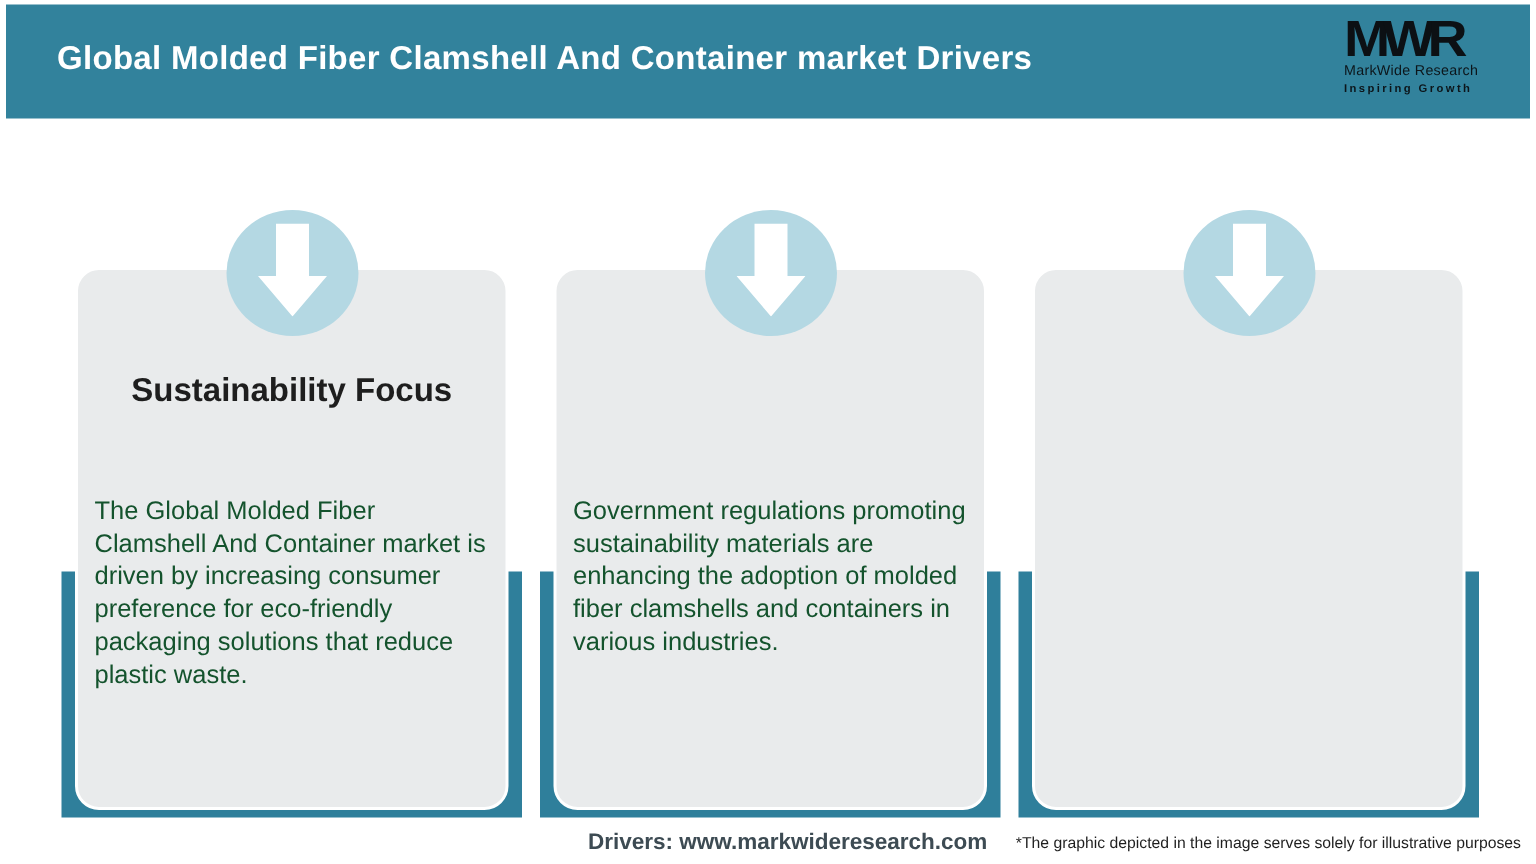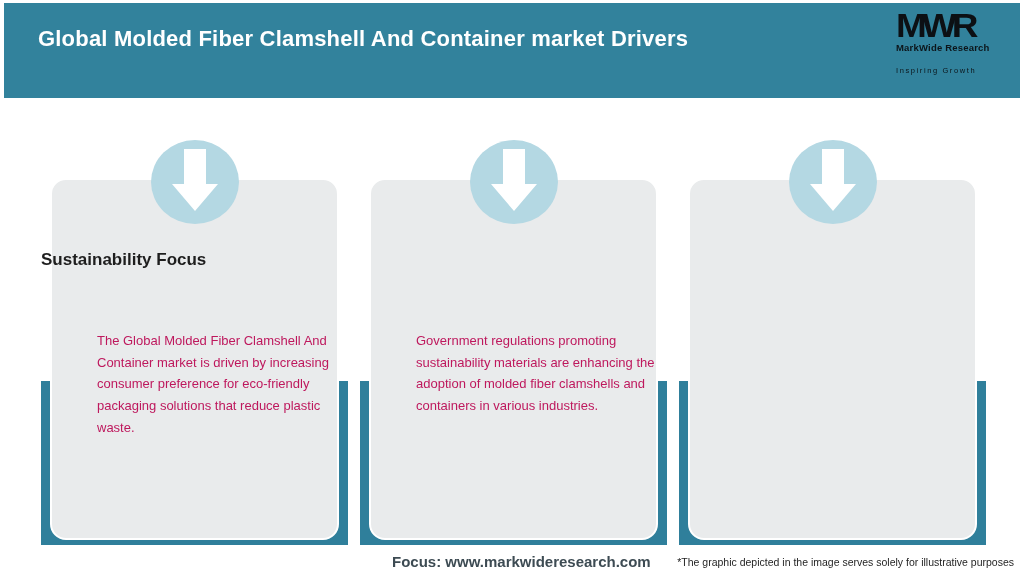--- a/index.html
+++ b/index.html
@@ -3,40 +3,40 @@
 <meta charset="utf-8">
 <style>
   html,body{margin:0;padding:0;}
   body{
     width:1024px;height:576px;position:relative;background:#ffffff;
     font-family:"Liberation Sans", sans-serif;overflow:hidden;
   }
 
   
   .header{
-    position:absolute;left:4px;top:3px;width:1016px;height:95px;
+    position:absolute;left:4px;top:3px;width:1016px;height:76px;
     background:#32829C;
   }
   .header-title{
     position:absolute;left:34px;top:23px;
     font-size:22px;font-weight:700;color:#ffffff;letter-spacing:.2px;
     white-space:nowrap;
   }
 
   
   .logo{
     position:absolute;top:8px;right:14px;width:110px;
     color:#0c151a;line-height:1;
   }
   .logo-monogram{
     font-size:37px;font-weight:700;letter-spacing:-5px;
     transform:scaleY(.92);line-height:30px;color:#0c1014;
   }
-  .logo-name{font-size:9.5px;font-weight:700;margin-top:2px;letter-spacing:.2px;}
-  .logo-tagline{font-size:7.5px;font-weight:400;letter-spacing:1.6px;margin-top:14px;}
+  .logo-name{font-size:9.5px;font-weight:400;margin-top:2px;letter-spacing:.2px;}
+  .logo-tagline{font-size:7.5px;font-weight:700;letter-spacing:1.6px;margin-top:2px;}
 
   
   .card-group{position:absolute;top:140px;width:307px;height:405px;}
   .card-group.g1{left:41px;}
   .card-group.g2{left:360px;}
   .card-group.g3{left:679px;}
 
   .platform{
     position:absolute;left:0;top:241px;width:307px;height:164px;
     background:#2F7F9B;z-index:1;
@@ -45,26 +45,26 @@
     position:absolute;left:9px;top:38px;width:289px;height:362px;
     box-sizing:border-box;background:#E9EBEC;border:2px solid #ffffff;
     border-radius:16px;z-index:2;
   }
   .circle{
     position:absolute;left:50%;top:0;margin-left:-44px;width:88px;height:84px;
     border-radius:50%;background:#B4D8E3;z-index:3;
     display:flex;align-items:center;justify-content:center;
   }
   .card-title{
-    position:absolute;top:110px;left:0;width:100%;
-    font-size:17px;font-weight:700;color:#1E1E1E;z-index:4;line-height:20px;
+    position:absolute;top:110px;left:0;width:100%;text-align:center;
+    font-size:22px;font-weight:700;color:#1E1E1E;z-index:4;line-height:20px;
   }
   .card-body{
     position:absolute;top:190px;left:22px;width:263px;
-    font-size:13px;line-height:21.7px;color:#be185d;z-index:4;margin-left:34px;
+    font-size:17px;line-height:21.7px;color:#14532d;z-index:4;
   }
 
   
   .source{
     position:absolute;left:392px;top:553px;
     font-size:15px;font-weight:700;color:#3D4B53;white-space:nowrap;
   }
   .disclaimer{
     position:absolute;right:10px;top:556px;
     font-size:10.5px;font-weight:400;color:#1F1F1F;white-space:nowrap;
@@ -114,14 +114,14 @@
   <div class="card"></div>
   <div class="circle">
     <span>
       <svg width="46" height="62" viewBox="0 0 46 62">
           <polygon points="12,0 34,0 34,35 46,35 23,62 0,35 12,35" fill="#ffffff"></polygon>
         </svg>
     </span>
   </div>
 </div>
 
-<div class="source">Focus: www.markwideresearch.com</div>
+<div class="source">Drivers: www.markwideresearch.com</div>
 <div class="disclaimer">*The graphic depicted in the image serves solely for illustrative purposes</div>
 
 </body></html>

